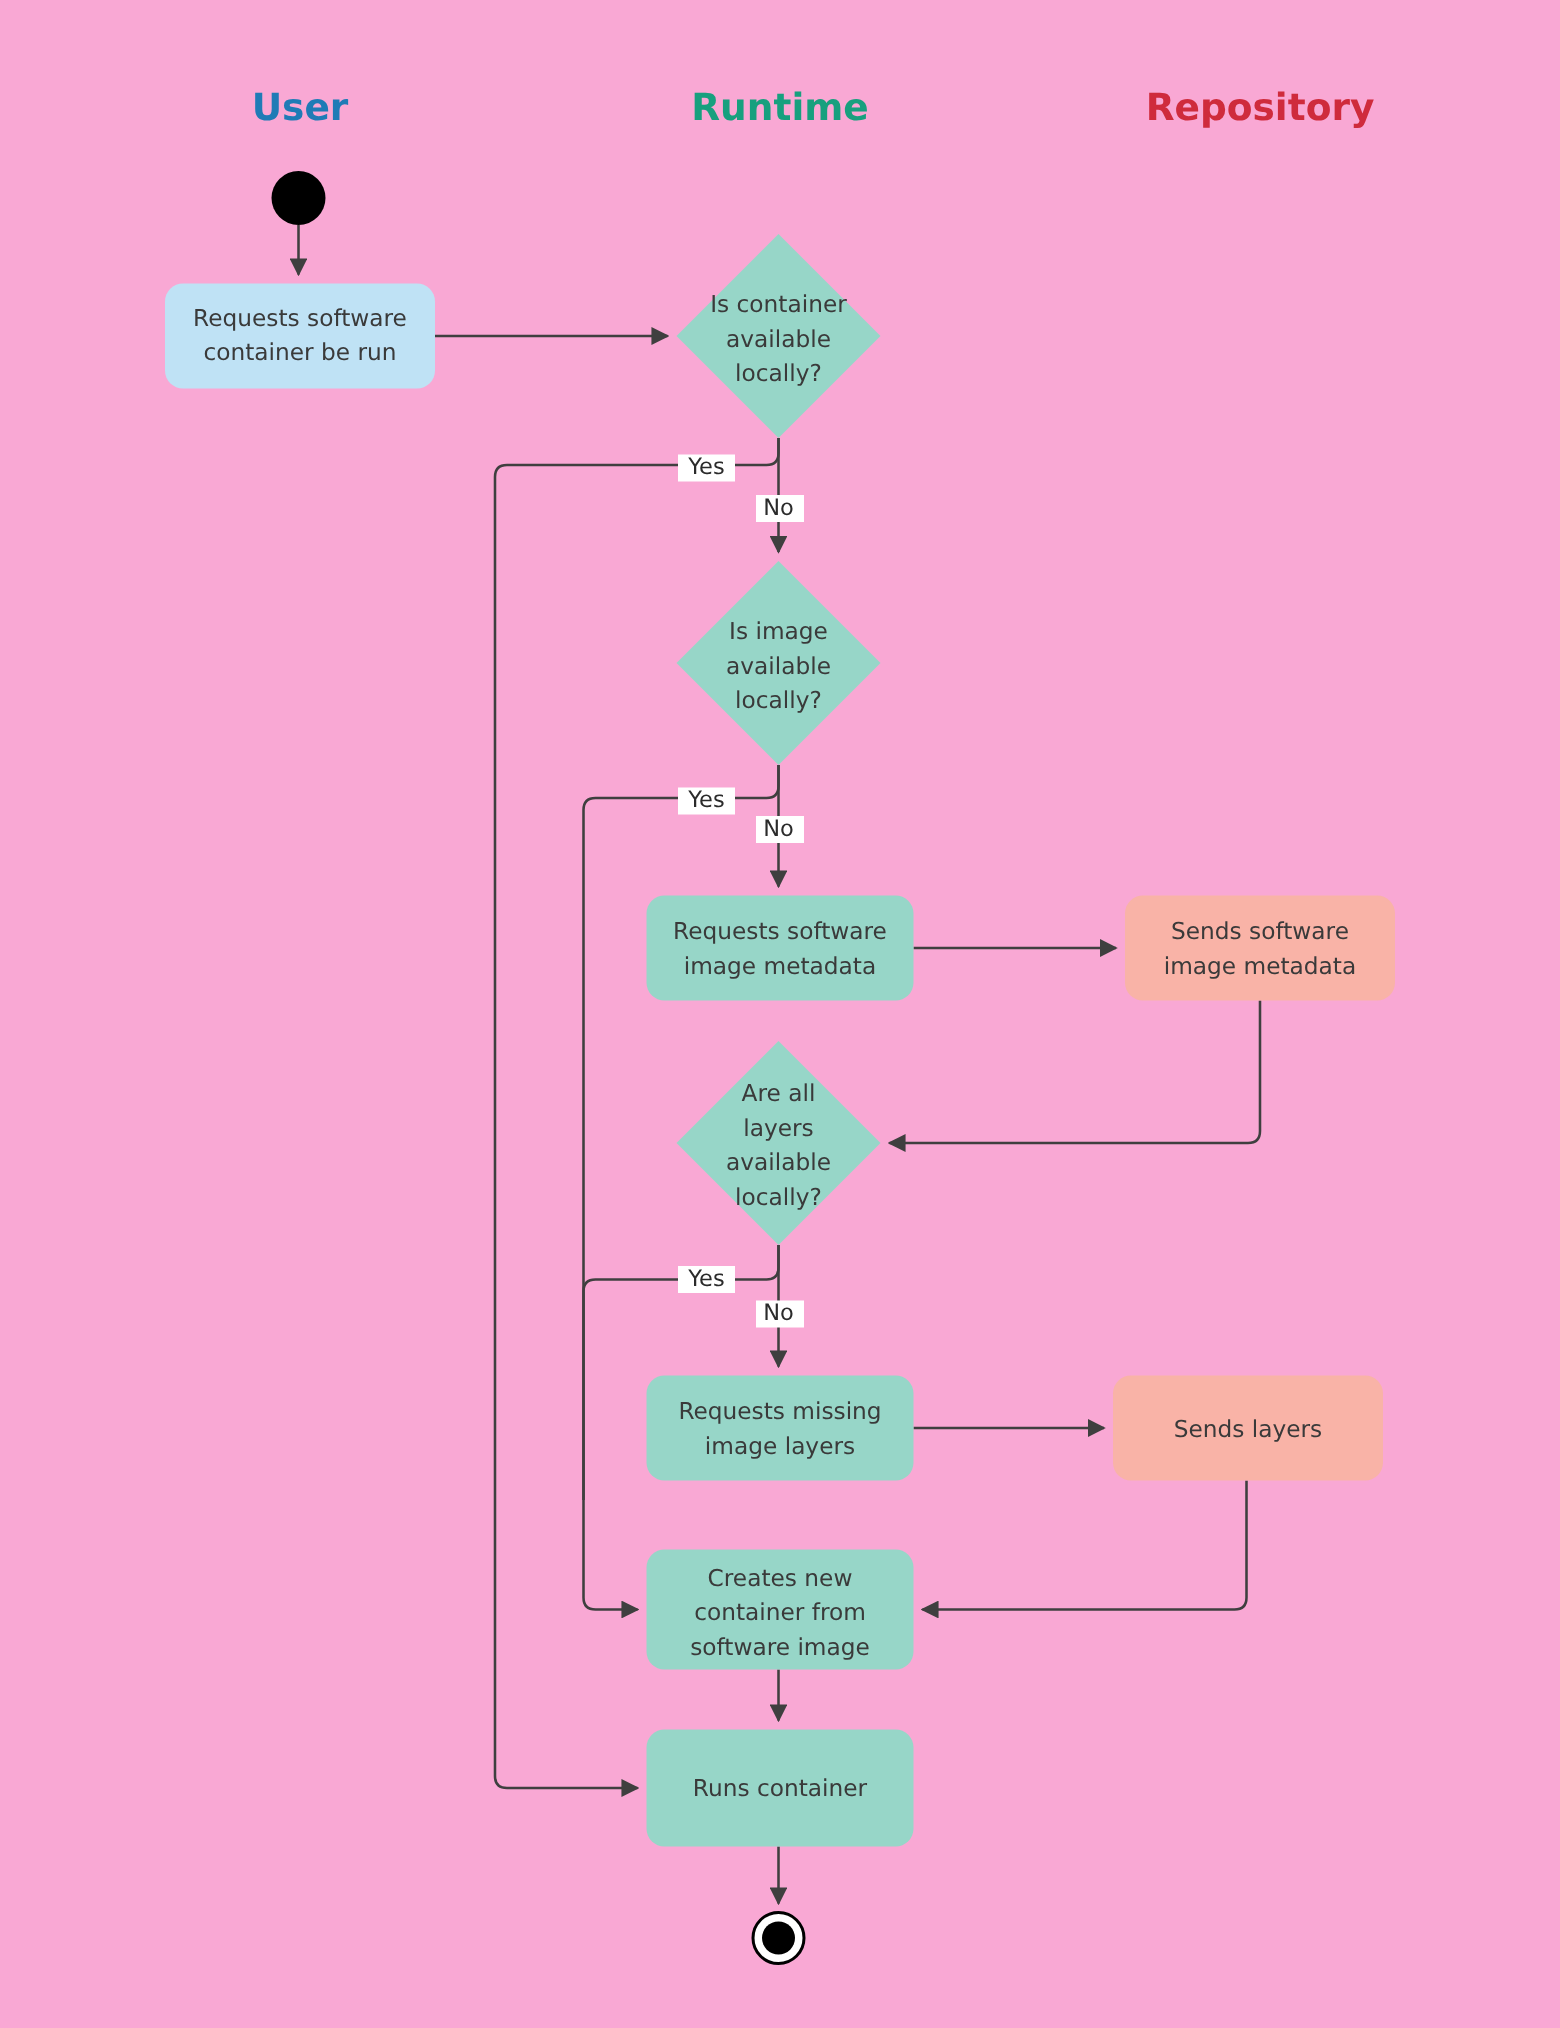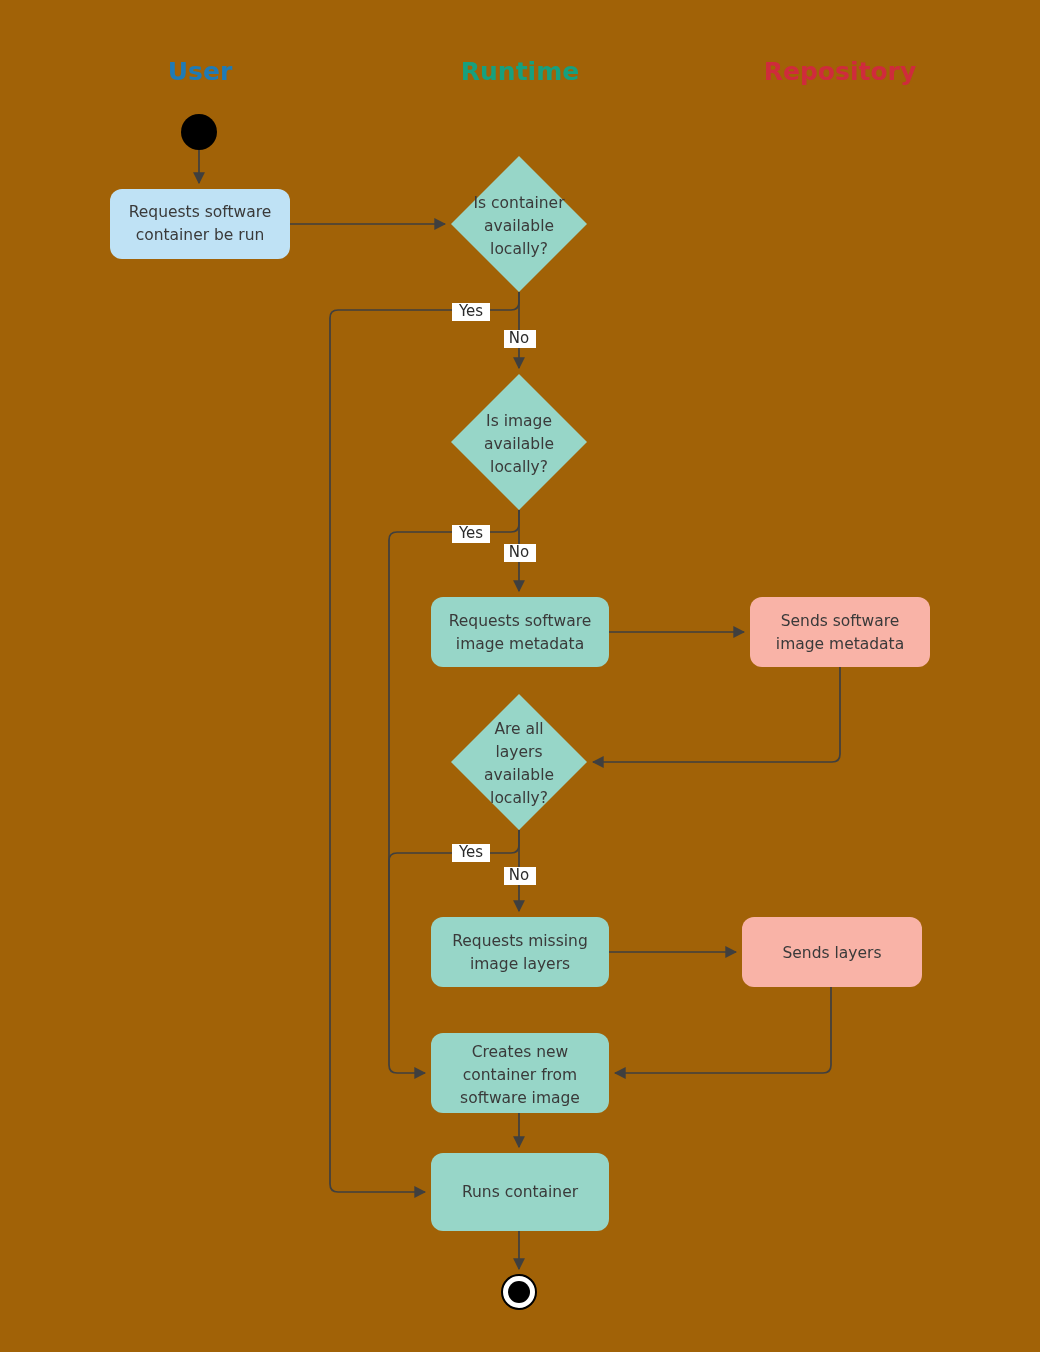--- a/index.html
+++ b/index.html
@@ -10,21 +10,21 @@
   body {
     width: 1040px;
     height: 1352px;
     font-family: "DejaVu Sans", sans-serif;
     overflow: hidden;
   }
   #diagram-root {
     position: relative;
     width: 1040px;
     height: 1352px;
-    background: #a16207;
+    background: #f9a8d4;
   }
   svg.canvas {
     position: absolute;
     top: 0;
     left: 0;
     width: 1040px;
     height: 1352px;
   }
   .lane-title {
     font-weight: bold;

